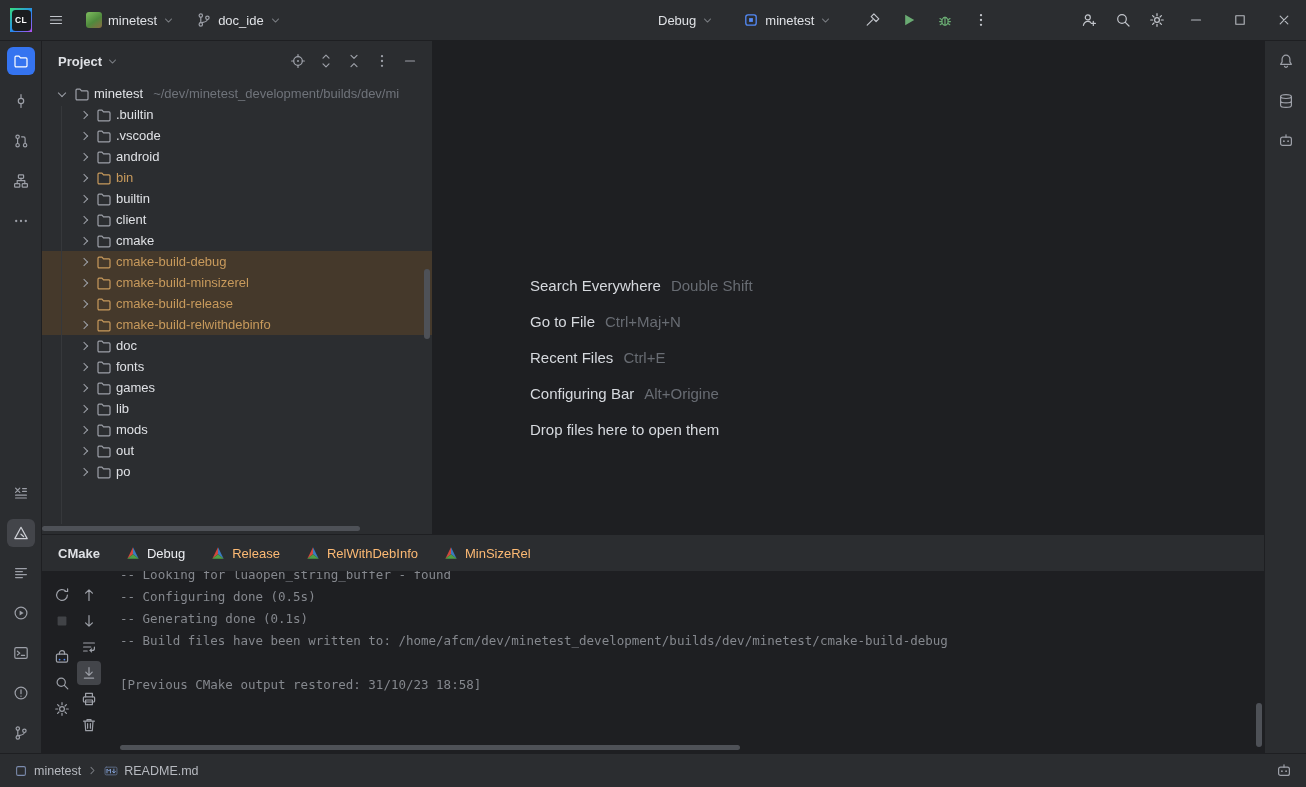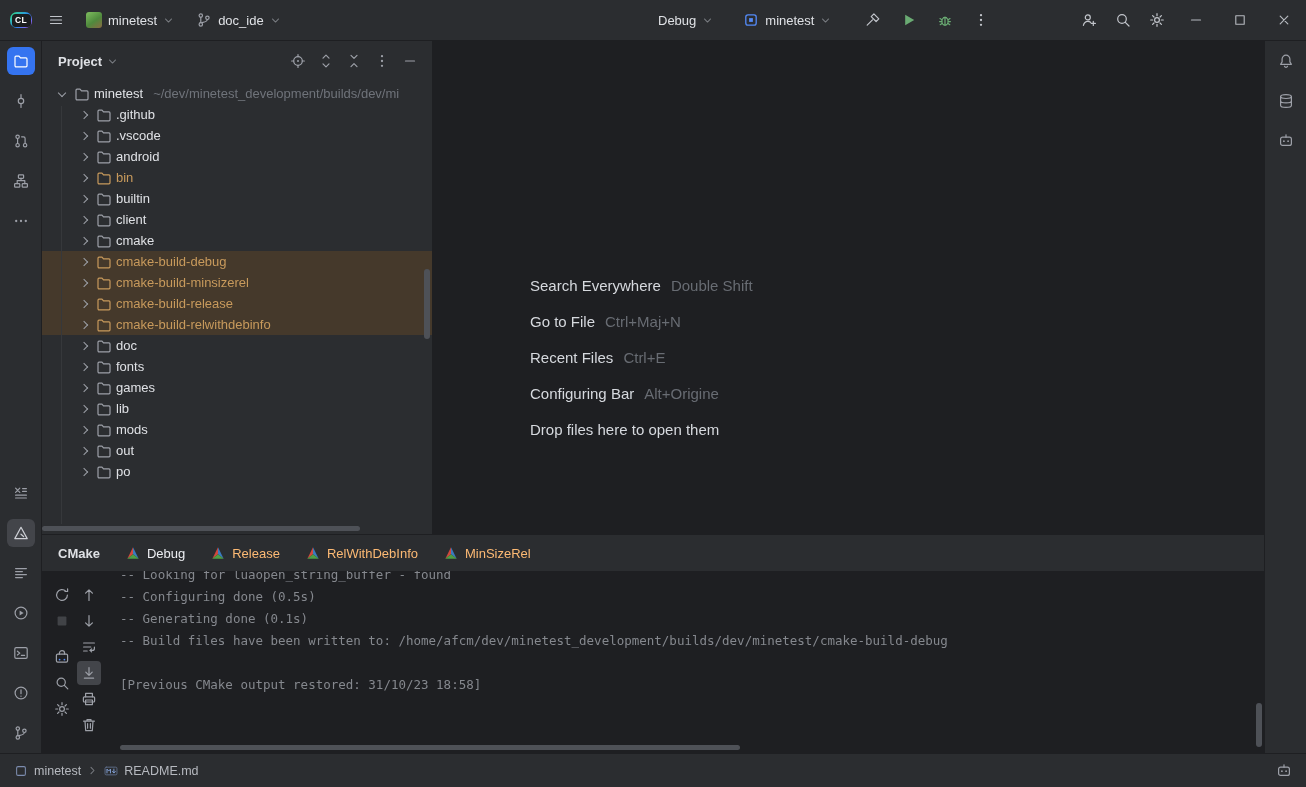--- a/index.html
+++ b/index.html
@@ -8,21 +8,21 @@
 
   .ic{display:inline-flex;width:16px;height:16px;color:#9da0a8;flex:none}
   .ic svg{width:100%;height:100%;display:block}
   .ic.xs{width:11px;height:11px}
   .ic.sm{width:14px;height:14px}
   .ic.dim{color:#787b80}
 
   
   .titlebar{height:41px;flex:none;position:relative;border-bottom:1px solid #1e1f22}
   .tb-left{position:absolute;left:10px;top:0;height:40px;display:flex;align-items:center;gap:10px}
-  .logo{width:22px;height:16px;border-radius:7px;padding:1.5px;background:linear-gradient(135deg,#35e07c,#2688f0 55%,#b64ef0)}
+  .logo{width:22px;height:24px;border-radius:0;padding:1.5px;background:linear-gradient(135deg,#35e07c,#2688f0 55%,#b64ef0)}
   .logo-in{width:100%;height:100%;border-radius:3.5px;background:#1b1d1f;color:#fff;font-size:8.5px;font-weight:bold;display:flex;align-items:center;justify-content:center;letter-spacing:.3px}
   .icon-btn{width:28px;height:28px;border-radius:4px;display:flex;align-items:center;justify-content:center;cursor:pointer}
   .icon-btn .ic{color:#c2c5cb}
   .chip{display:flex;align-items:center;gap:6px;padding:4px 6px;border-radius:4px;cursor:pointer}
   .chip-label{color:#dfe1e5}
   .proj-avatar{width:16px;height:16px;border-radius:3px;background:linear-gradient(145deg,#7fbd5f 0%,#4f8a3d 55%,#8a6b42 100%);display:inline-block}
   .tb-center{position:absolute;left:652px;top:0;height:40px;display:flex;align-items:center;gap:8px}
   .tb-right{position:absolute;right:0;top:0;height:40px;display:flex;align-items:center}
   .tb-right .icon-btn{width:34px}
   .win-btn{width:44px;height:40px;display:flex;align-items:center;justify-content:center;cursor:pointer}
@@ -419,21 +419,21 @@
               <span class="tree-path">~/dev/minetest_development/builds/dev/mi</span>
             </div>
             <div>
                 <div class="tree-row">
                   <span class="chev"></span>
                   <span class="ic">
                     <svg viewBox="0 0 16 16" fill="none" stroke="currentColor" stroke-width="1.2" stroke-linecap="round" stroke-linejoin="round">
                       <path d="M2 4.2c0-.5.4-1 1-1h3l1.5 1.7H13c.5 0 1 .4 1 1v6.9c0 .5-.5 1-1 1H3c-.6 0-1-.5-1-1z"></path>
                     </svg>
                   </span>
-                  <span class="tree-label">.github</span>
+                  <span class="tree-label">.builtin</span>
                 </div>
                 <div class="tree-row">
                   <span class="chev"></span>
                   <span class="ic">
                     <svg viewBox="0 0 16 16" fill="none" stroke="currentColor" stroke-width="1.2" stroke-linecap="round" stroke-linejoin="round">
                       <path d="M2 4.2c0-.5.4-1 1-1h3l1.5 1.7H13c.5 0 1 .4 1 1v6.9c0 .5-.5 1-1 1H3c-.6 0-1-.5-1-1z"></path>
                     </svg>
                   </span>
                   <span class="tree-label">.vscode</span>
                 </div>

